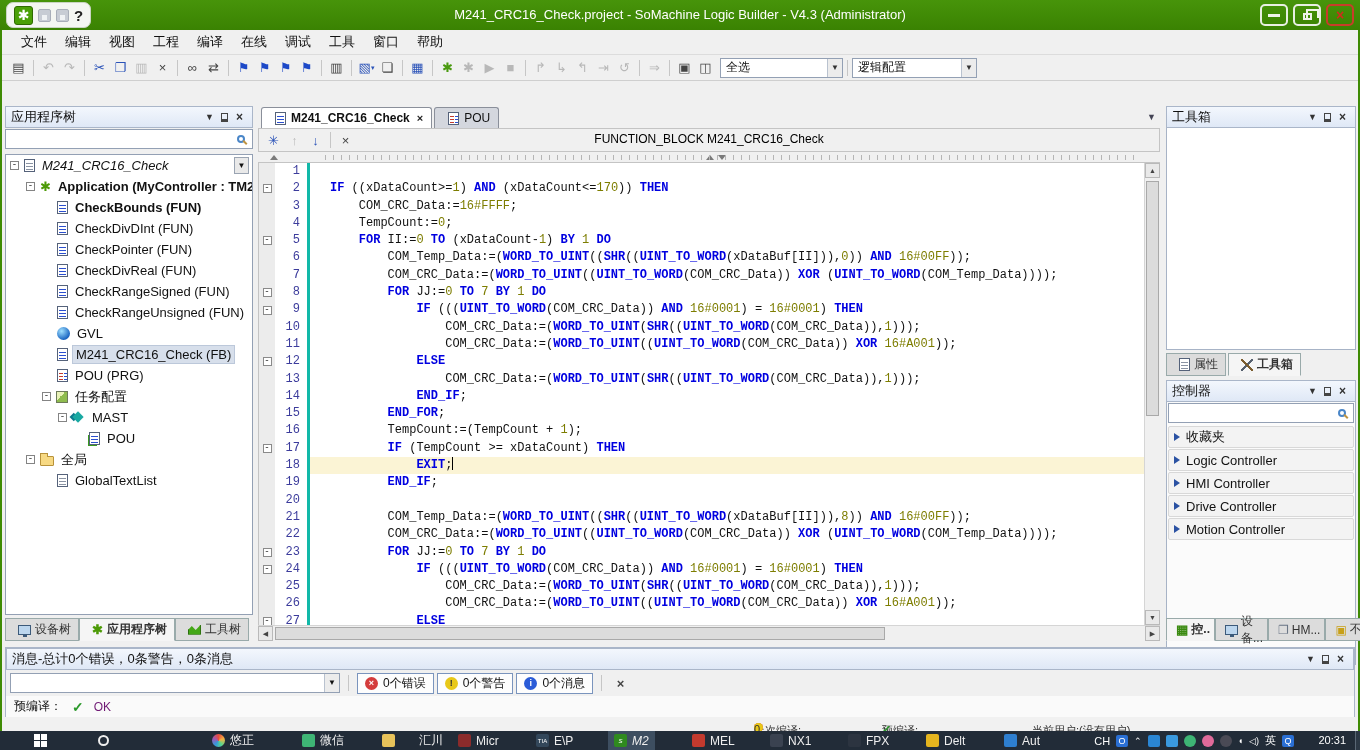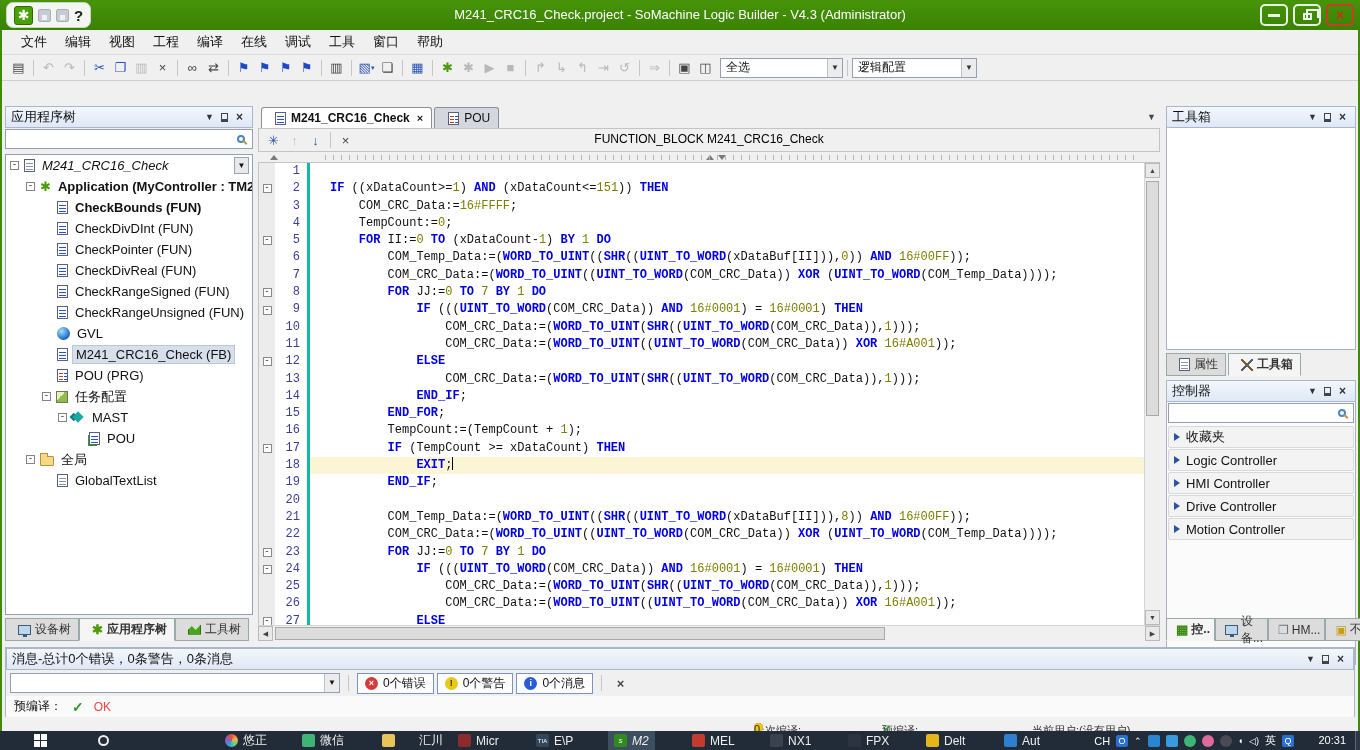--- a/index.html
+++ b/index.html
@@ -128,21 +128,21 @@
   .mfilter{position:absolute;left:0;top:22px;width:100%;height:26px;background:#f0f0f0;display:flex;align-items:center;gap:4px;padding-left:4px}
   .mcombo{width:330px;height:20px;background:#fff;border:1px solid #93a0b4;position:relative}
   .mcombo .dd{position:absolute;right:0;top:0;width:15px;height:18px;background:#ececec;border-left:1px solid #b9c2cf;text-align:center;font-size:8px;line-height:17px}
   .fbtn{height:21px;display:flex;align-items:center;gap:5px;padding:0 7px;border:1px solid #7a94bd;background:#fdfdfd;font-size:12px}
   .dot{width:13px;height:13px;border-radius:50%;color:#fff;font-size:9px;font-weight:bold;display:flex;align-items:center;justify-content:center}
   .dot.err{background:#d43p c3c;background:#d43c3c}
   .dot.warn{background:#e8c818;color:#333}
   .dot.info{background:#2a5bd7}
   .mbody{position:absolute;left:0;top:48px;width:100%;height:21px;background:#fafafa;display:flex;align-items:center;padding-left:8px;gap:10px;font-size:12px}
   .chk{color:#2d9a2d;font-weight:bold;font-size:14px}
-  .oklink{color:#ef4444;}
+  .oklink{color:#701a75;}
 
   
   .status{position:absolute;left:2px;top:717px;width:1356px;height:14px;background:#f1f1f1;overflow:hidden;font-size:11px;color:#333}
   .status span{position:absolute;top:3px;white-space:nowrap}
   .sdot{display:inline-block;width:9px;height:9px;border-radius:50%;vertical-align:-1px}
   .taskbar{position:absolute;left:0;top:731px;width:1360px;height:19px;background:#222c38;overflow:hidden}
   .tb-item{position:absolute;top:0;height:19px;display:flex;align-items:center;gap:5px;color:#eee;font-size:12px;padding:0 6px;white-space:nowrap}
   .tb-item.active{background:#3d4e60}
   .ai{width:13px;height:13px;border-radius:2px;flex:none;display:flex;align-items:center;justify-content:center;font-size:8px;color:#fff}
   .tray{position:absolute;right:66px;top:0;height:19px;display:flex;align-items:center;gap:6px;color:#fff;font-size:11px}
@@ -392,21 +392,21 @@
           <span class="ln">1</span>
           <span class="chg"></span>
           <span class="ct"></span>
         </div>
         <div class="cl">
           <span class="g">
             <span class="fold">-</span>
           </span>
           <span class="ln">2</span>
           <span class="chg"></span>
-          <span class="ct"><span class="kw">IF</span> ((xDataCount&gt;=<span class="num">1</span>) <span class="kw">AND</span> (xDataCount&lt;=<span class="num">151</span>)) <span class="kw">THEN</span></span>
+          <span class="ct"><span class="kw">IF</span> ((xDataCount&gt;=<span class="num">1</span>) <span class="kw">AND</span> (xDataCount&lt;=<span class="num">170</span>)) <span class="kw">THEN</span></span>
         </div>
         <div class="cl">
           <span class="g"></span>
           <span class="ln">3</span>
           <span class="chg"></span>
           <span class="ct">    COM_CRC_Data:=<span class="num">16#FFFF</span>;</span>
         </div>
         <div class="cl">
           <span class="g"></span>
           <span class="ln">4</span>
@@ -733,21 +733,21 @@
       <span class="sq" style="background:#3eb575;border-radius:50%"></span>
       <span class="sq" style="background:#e06a9a;border-radius:50%"></span>
       <span class="sq" style="background:#4a4a55;border-radius:50%"></span>
       <span style="font-size:9px">◖</span>
       <span style="font-size:9px">◁)</span>
       <span>英</span>
       <span class="sq" style="background:#2a6fd4;color:#fff;font-size:9px;text-align:center;line-height:12px">Q</span>
     </div>
     <span class="clock">20:31</span>
     <span class="desk-sliver"></span>
-  <div class="tb-item" style="left: 219px;">
+  <div class="tb-item" style="left: 206px;">
         <span class="ai" style="border-radius: 50%; background: conic-gradient(rgb(232, 76, 61), rgb(245, 176, 65), rgb(88, 214, 141), rgb(52, 152, 219), rgb(155, 89, 182), rgb(232, 76, 61));"></span>
         <span>悠正</span>
       </div>
       <div class="tb-item" style="left: 296px;">
         <span class="ai" style="background: rgb(62, 181, 117);"></span>
         <span>微信</span>
       </div>
       <div class="tb-item" style="left: 376px; gap: 24px;">
         <span class="ai" style="background: rgb(232, 195, 90);"></span>
         <span>汇川</span>

